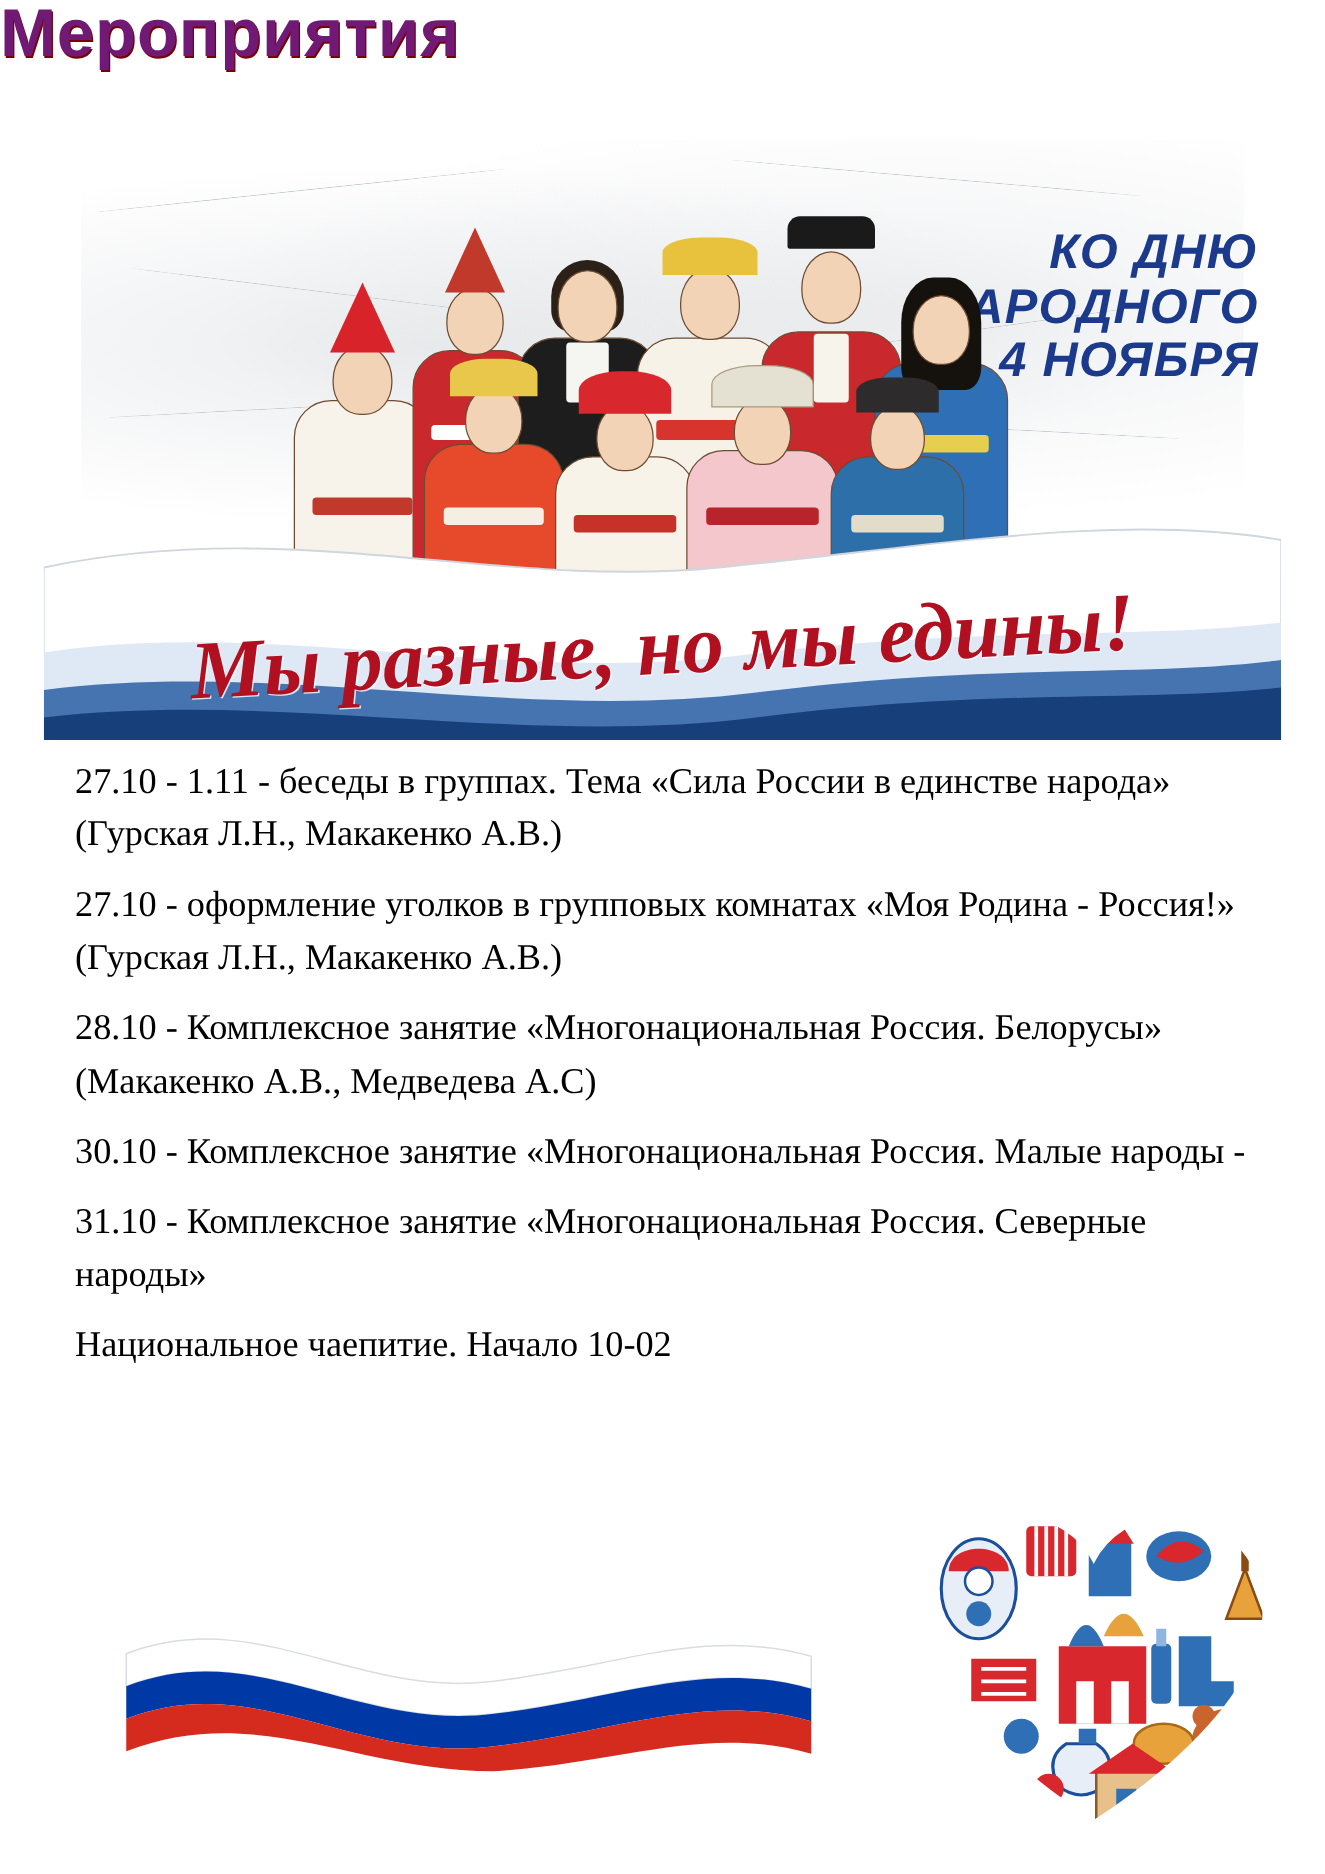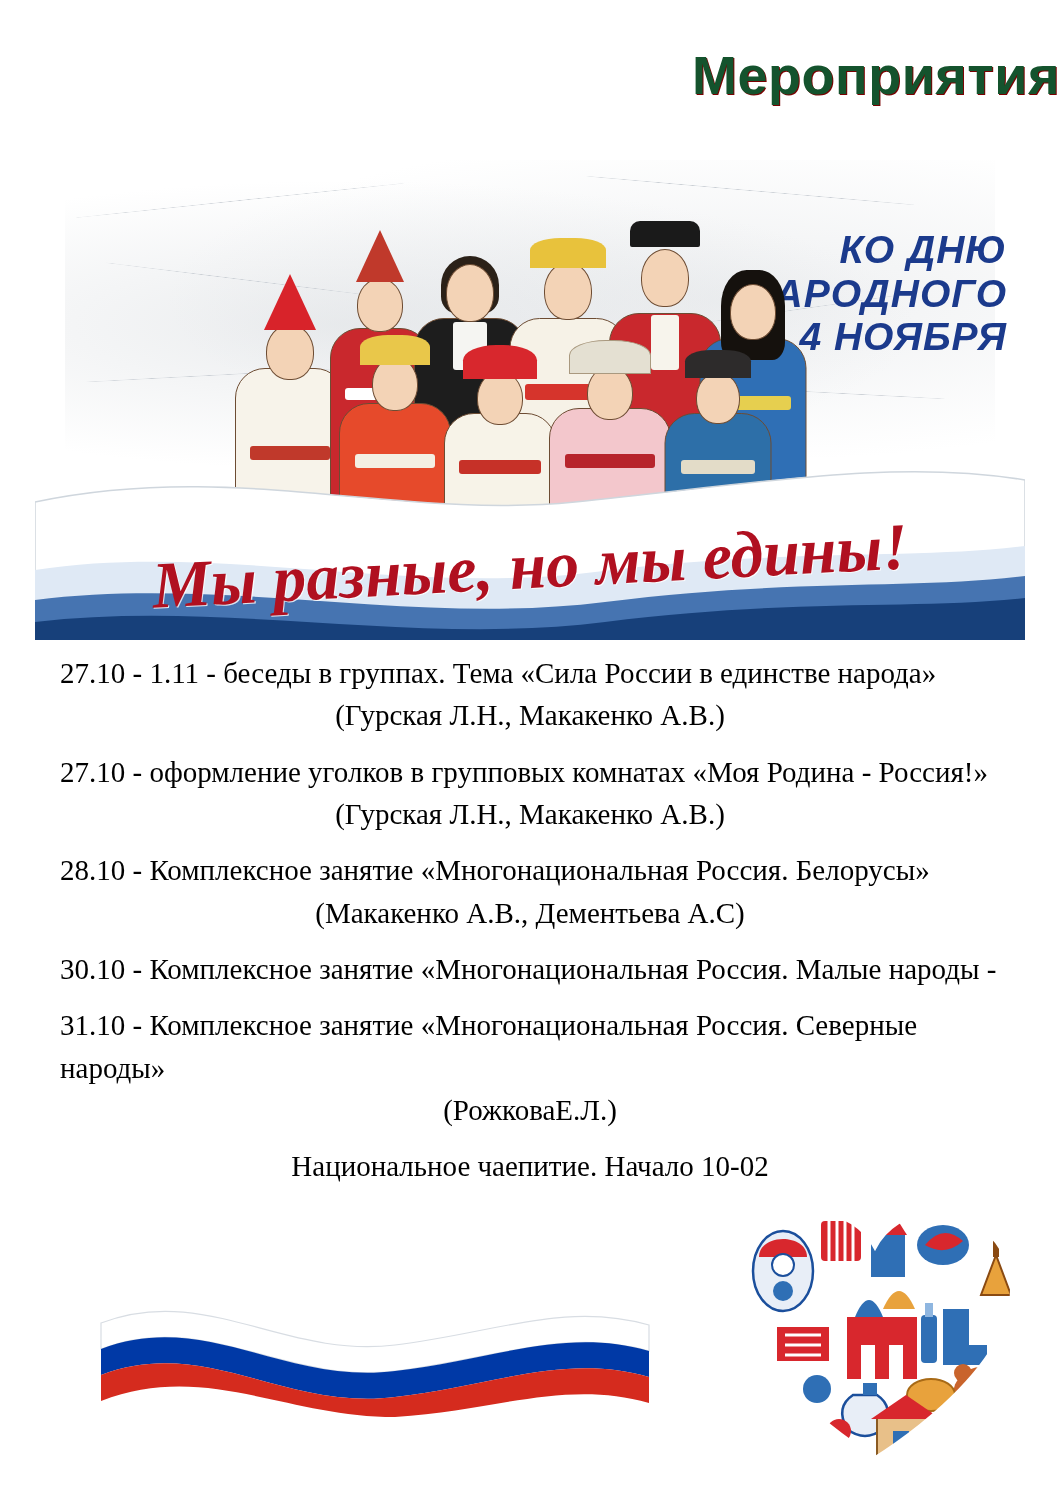--- a/index.html
+++ b/index.html
@@ -11,27 +11,26 @@
     width: 1060px;
     height: 1499px;
     position: relative;
     font-family: "Liberation Serif", serif;
     color: #000;
     overflow: hidden;
   }
 
   
   .page-title {
-    text-align: right;
+    text-align: left;
     font-family: "Liberation Sans", sans-serif;
     font-weight: bold;
     font-size: 54px;
-    color: #14532d;
+    color: #701a75;
     letter-spacing: 0.5px;
-    margin-top: 48px;
     line-height: 1;
     text-shadow: 1px 1px 0 #7a0000;
   }
 
   
   .poster {
     position: relative;
     width: 990px;
     height: 520px;
     margin: 18px auto 0 auto;
@@ -154,21 +153,21 @@
   .program {
     width: 1000px;
     margin: 12px auto 0 auto;
     padding: 0 30px;
     box-sizing: border-box;
     font-size: 29px;
     line-height: 1.46;
   }
   .program .entry { margin-bottom: 14px; }
   .program .entry .line { display: block; }
-  .program .entry .authors { display: block; text-align: center; }
+  .program .entry .authors { display: block; }
 
   
   .bottom-area {
     position: absolute;
     left: 0;
     bottom: 0;
     width: 1060px;
     height: 270px;
   }
   .flag-ribbon {
@@ -297,31 +296,30 @@
     <span class="authors">(Гурская Л.Н., Макакенко А.В.)</span>
   </div>
 
   <div class="entry">
     <span class="line">27.10 - оформление уголков  в групповых комнатах «Моя Родина - Россия!»</span>
     <span class="authors">(Гурская Л.Н., Макакенко А.В.)</span>
   </div>
 
   <div class="entry">
     <span class="line">28.10 - Комплексное занятие «Многонациональная Россия. Белорусы»</span>
-    <span class="authors">(Макакенко А.В., Дементьева А.С)</span>
+    <span class="authors">(Макакенко А.В., Медведева А.С)</span>
   </div>
 
 
   <div class="entry">
     <span class="line">30.10 - Комплексное занятие «Многонациональная Россия. Малые народы -</span>
   </div>
 
   <div class="entry">
     <span class="line">31.10 - Комплексное занятие «Многонациональная Россия. Северные народы»</span>
-    <span class="authors">(РожковаЕ.Л.)</span>
   </div>
 
   <div class="entry">
     <span class="authors">Национальное чаепитие. Начало 10-02</span>
   </div>
 
 </div>
 
 <div class="bottom-area">
 

